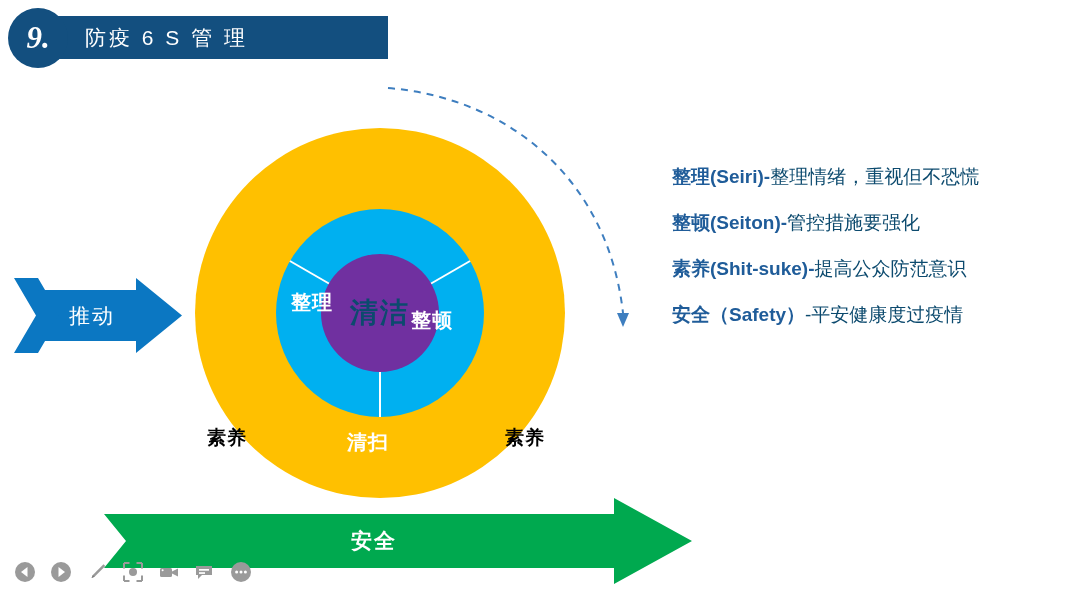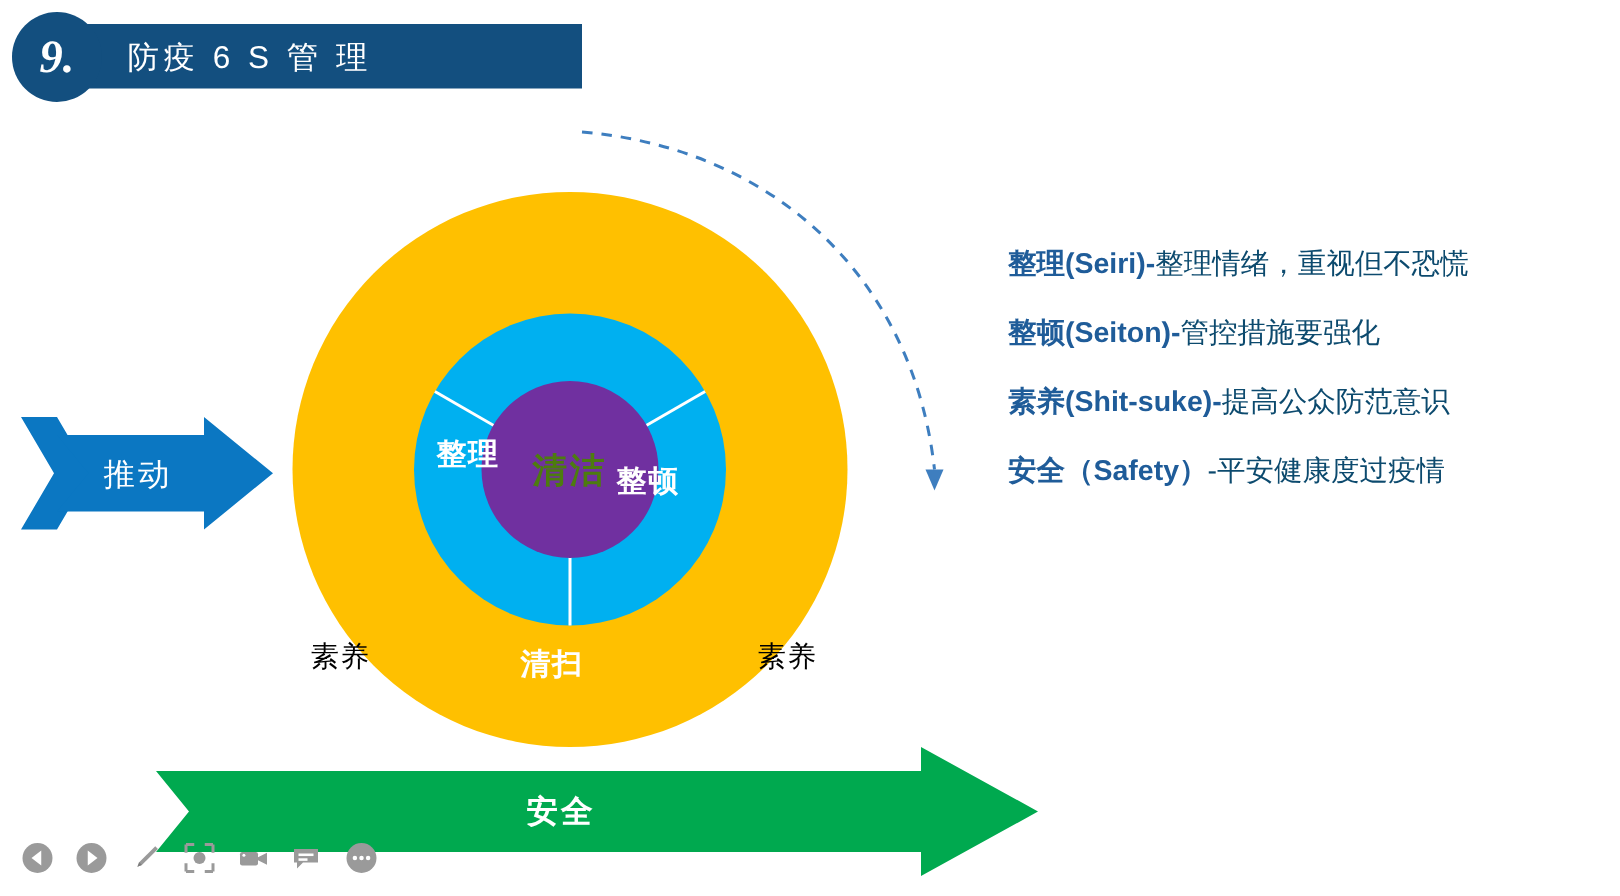--- a/index.html
+++ b/index.html
@@ -119,30 +119,30 @@
   #seg-seiri  { left: 96px;  top: 118px; }
   #seg-seiton { left: 216px; top: 136px; }
   #seg-seiso  { left: 152px; top: 258px; }
   #core-label {
     position: absolute;
     left: 126px; top: 126px;
     width: 118px; height: 118px;
     display: flex;
     align-items: center;
     justify-content: center;
-    color: #4d7c0f;
-    font-size: 23px;
+    color: #0c4a6e;
+    font-size: 28px;
     font-weight: bold;
     letter-spacing: 2px;
   }
   .ring-outer-label {
     position: absolute;
     color: #000000;
     font-size: 19px;
-    font-weight: normal;
+    font-weight: bold;
     letter-spacing: 1px;
     white-space: nowrap;
   }
   #outer-label-left  { left: 12px;  top: 297px; }
   #outer-label-right { left: 310px; top: 297px; }
 
   
   #curve-arrow {
     position: absolute;
     left: 370px;

